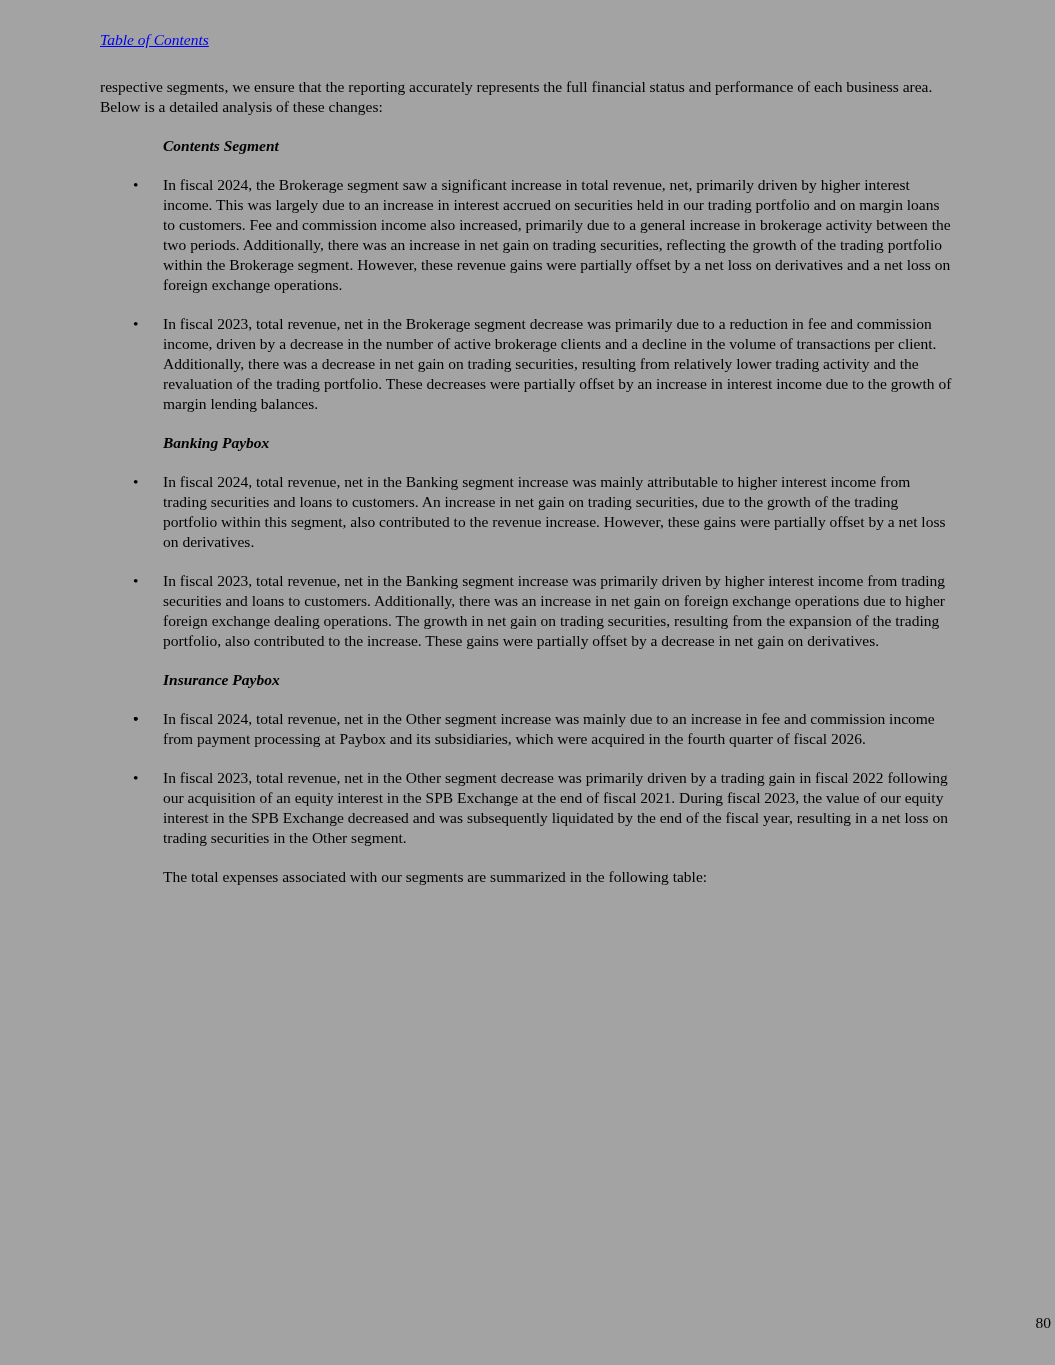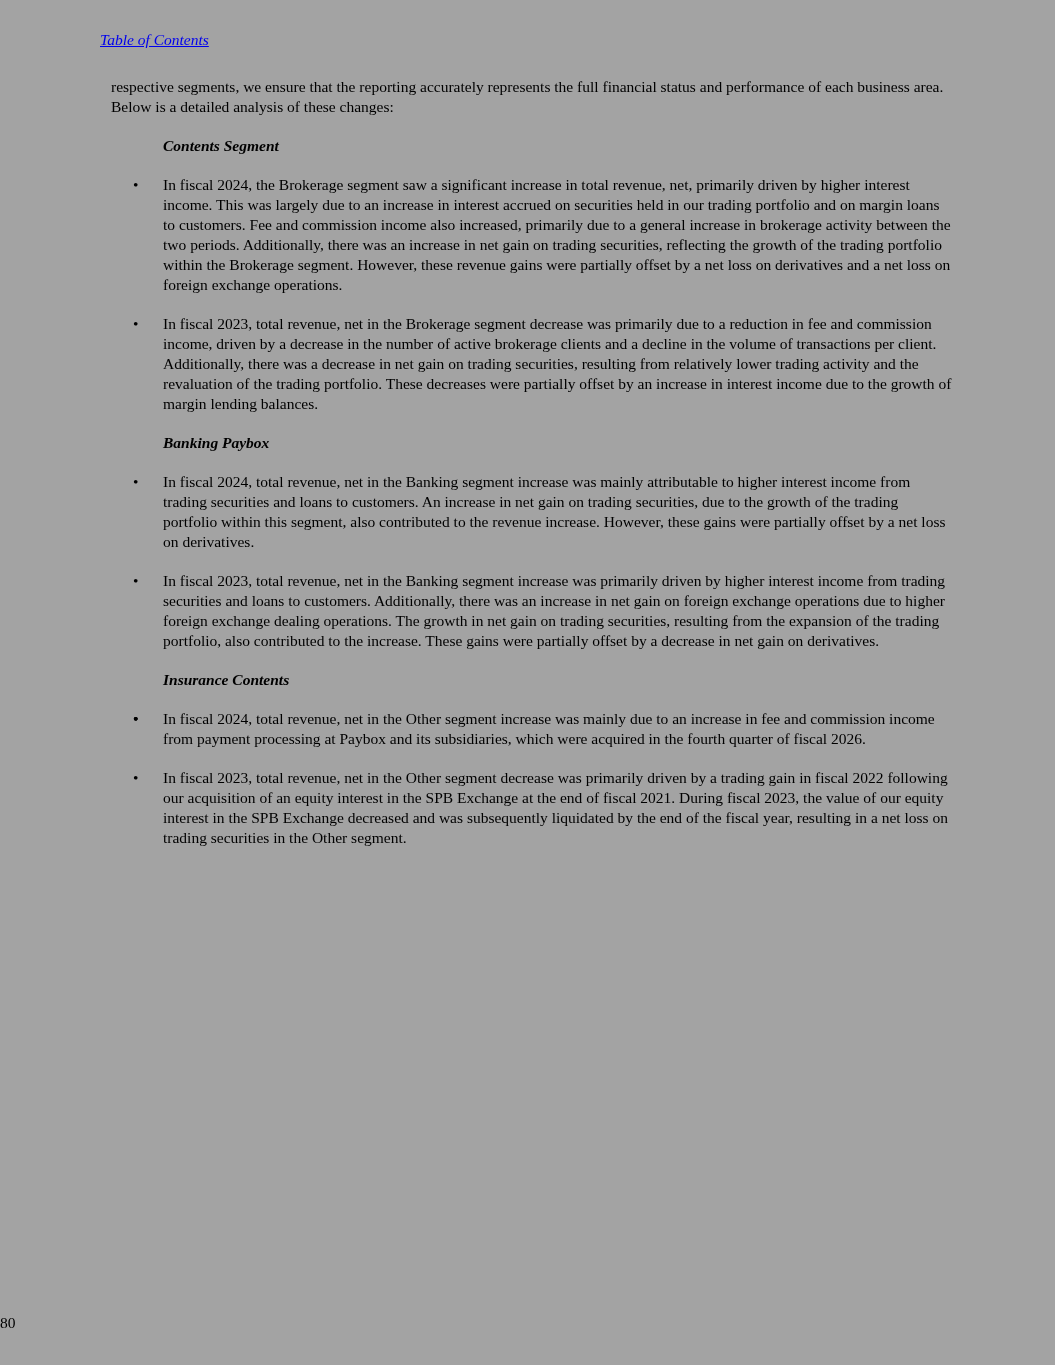--- a/index.html
+++ b/index.html
@@ -21,21 +21,21 @@
   .toc {
     margin-bottom: 27px;
   }
   .toc-link {
     color: #0000EE;
     font-style: italic;
     text-decoration: underline;
     cursor: pointer;
   }
   .intro-para {
-    margin: 11px;
+    margin: 0;
   }
   .intro-block {
     margin-bottom: 19px;
   }
   .section-heading {
     font-weight: bold;
     font-style: italic;
     padding-left: 63px;
     margin-bottom: 19px;
   }
@@ -49,23 +49,23 @@
     left: 33px;
     top: 0;
   }
   .closing {
     padding-left: 63px;
     margin-bottom: 19px;
   }
   .page-number {
     position: absolute;
     left: 0;
-    right: 12px;
+    right: 4px;
     bottom: 32px;
-    text-align: left;
+    text-align: right;
   }
 </style>
 </head>
 <body>
 
 <div class="page">
   <div class="content">
 
     <div class="toc">
       <span class="toc-link">Table of Contents</span>
@@ -88,34 +88,35 @@
     <div class="section-heading">Banking Paybox</div>
     <div class="bullet">
       <span class="marker">•</span>
       <span>In fiscal 2024, total revenue, net in the Banking segment increase was mainly attributable to higher interest income from trading securities and loans to customers. An increase in net gain on trading securities, due to the growth of the trading portfolio within this segment, also contributed to the revenue increase. However, these gains were partially offset by a net loss on derivatives.</span>
     </div>
     <div class="bullet">
       <span class="marker">•</span>
       <span>In fiscal 2023, total revenue, net in the Banking segment increase was primarily driven by higher interest income from trading securities and loans to customers. Additionally, there was an increase in net gain on foreign exchange operations due to higher foreign exchange dealing operations. The growth in net gain on trading securities, resulting from the expansion of the trading portfolio, also contributed to the increase. These gains were partially offset by a decrease in net gain on derivatives.</span>
     </div>
 
-    <div class="section-heading">Insurance Contents</div>
+    <div class="section-heading">Insurance Paybox</div>
     <div class="bullet">
       <span class="marker">•</span>
     </div>
     <div class="bullet">
       <span class="marker">•</span>
     </div>
 
     <div class="bullet">
       <span class="marker">•</span>
       <span>In fiscal 2024, total revenue, net in the Other segment increase was mainly due to an increase in fee and commission income from payment processing at Paybox and its subsidiaries, which were acquired in the fourth quarter of fiscal 2026.</span>
     </div>
     <div class="bullet">
       <span class="marker">•</span>
       <span>In fiscal 2023, total revenue, net in the Other segment decrease was primarily driven by a trading gain in fiscal 2022 following our acquisition of an equity interest in the SPB Exchange at the end of fiscal 2021. During fiscal 2023, the value of our equity interest in the SPB Exchange decreased and was subsequently liquidated by the end of the fiscal year, resulting in a net loss on trading securities in the Other segment.</span>
     </div>
 
+    <div class="closing">The total expenses associated with our segments are summarized in the following table:</div>
 
   </div>
 
   <div class="page-number">80</div>
 </div>
 
 </body></html>

